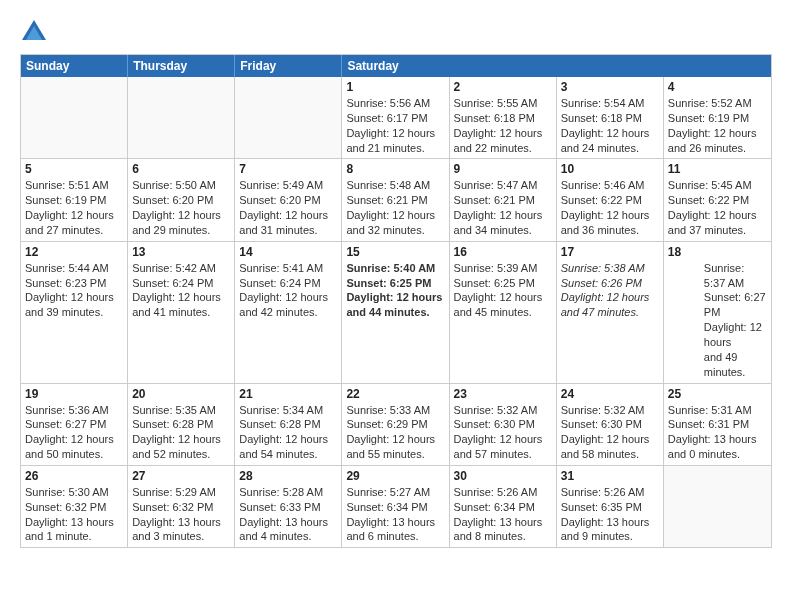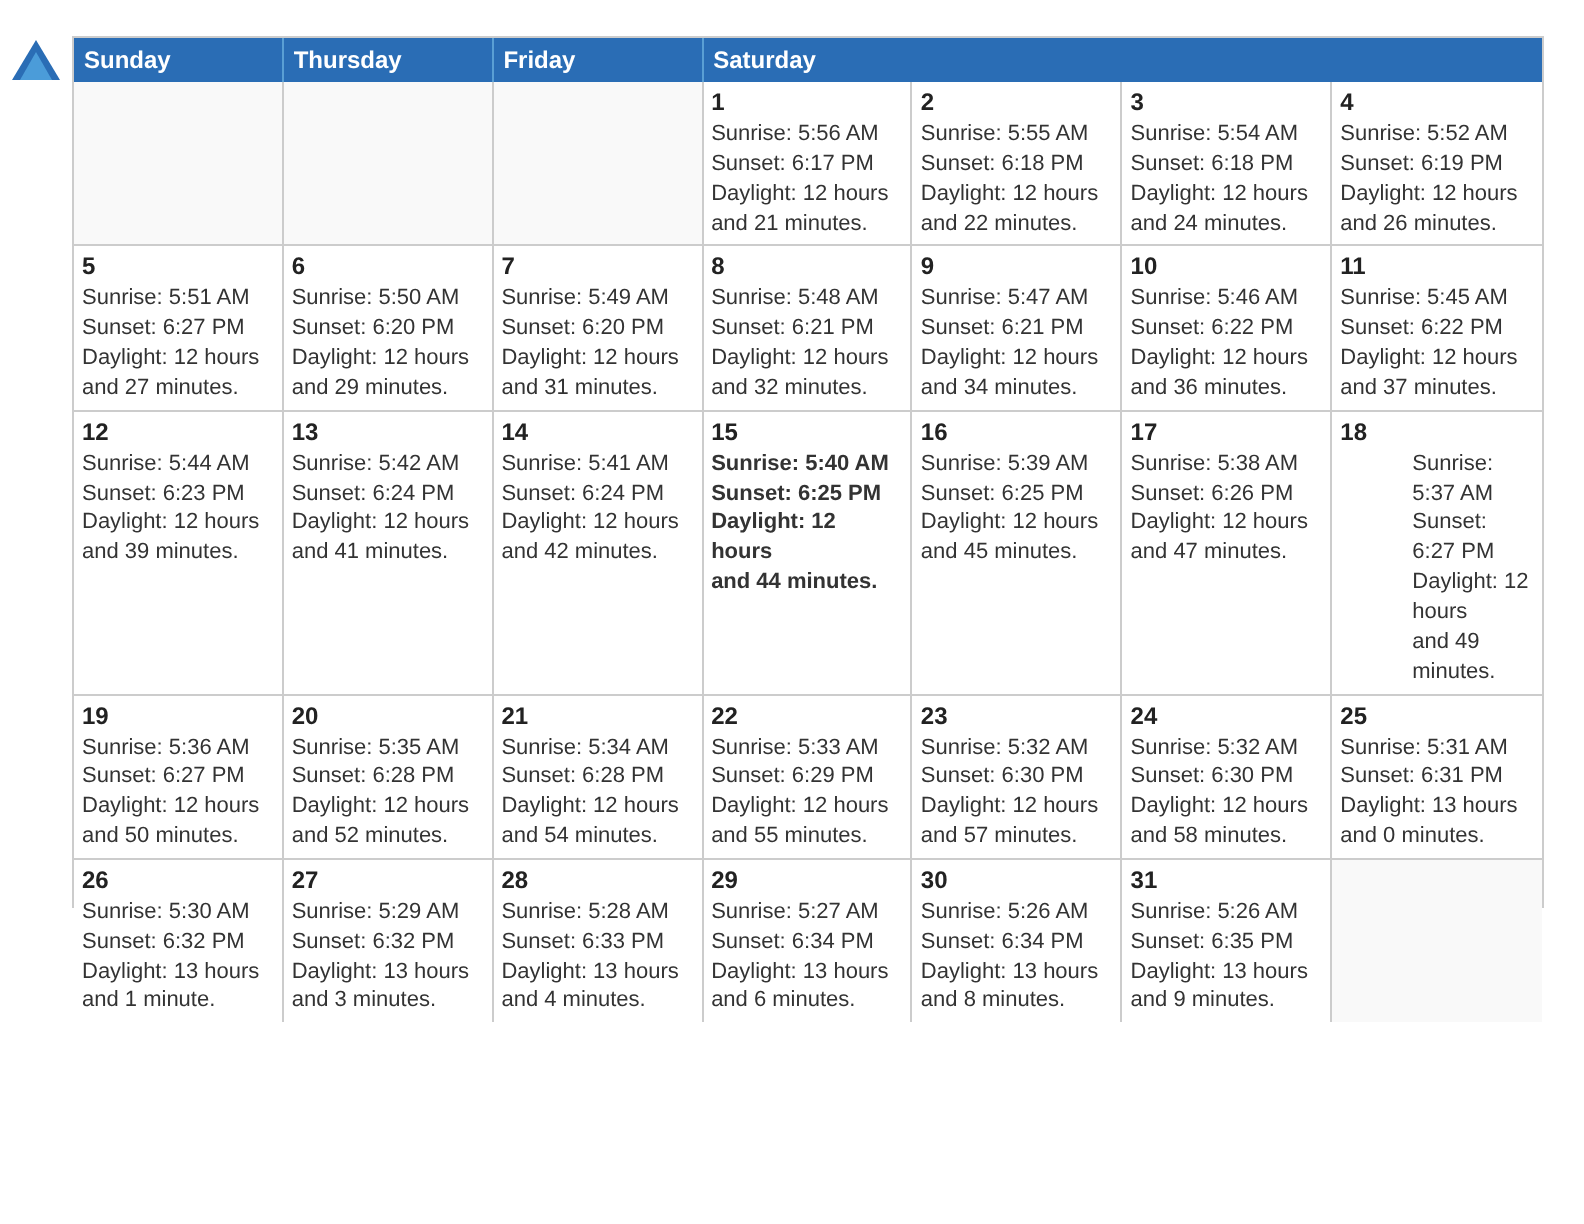--- a/index.html
+++ b/index.html
@@ -6,23 +6,23 @@
     body {
       width: 792px;
       height: 612px;
       font-family: Arial, sans-serif;
       background: #fff;
       overflow: hidden;
     }
     .page {
       width: 792px;
       height: 468px;
-      padding: 18px 20px 14px 4px;
-      display: flex;
-      flex-direction: row;
+      padding: 18px 20px 14px 20px;
+      display: flex;
+      flex-direction: column;
     }
     .header {
       display: flex;
       align-items: flex-start;
       justify-content: space-between;
       margin-bottom: 8px;
     }
     .logo {
       display: flex;
       align-items: center;
@@ -175,21 +175,21 @@
             <div class="cell-text" style="white-space: pre-line;">Sunrise: 5:52 AM
 Sunset: 6:19 PM
 Daylight: 12 hours
 and 26 minutes.</div>
           </div>
         </div>
         <div class="cal-row">
           <div class="cal-cell">
             <span class="day-num">5</span>
             <div class="cell-text" style="white-space: pre-line;">Sunrise: 5:51 AM
-Sunset: 6:27 PM
+Sunset: 6:19 PM
 Daylight: 12 hours
 and 27 minutes.</div>
           </div>
           <div class="cal-cell">
             <span class="day-num">6</span>
             <div class="cell-text" style="white-space: pre-line;">Sunrise: 5:50 AM
 Sunset: 6:20 PM
 Daylight: 12 hours
 and 29 minutes.</div>
           </div>
@@ -260,21 +260,21 @@
           </div>
           <div class="cal-cell">
             <span class="day-num">16</span>
             <div class="cell-text" style="white-space: pre-line;">Sunrise: 5:39 AM
 Sunset: 6:25 PM
 Daylight: 12 hours
 and 45 minutes.</div>
           </div>
           <div class="cal-cell">
             <span class="day-num">17</span>
-            <div class="cell-text" style="white-space: pre-line;">Sunrise: 5:38 AM
+            <div class="cell-text" style="white-space: pre-line; font-style: italic;">Sunrise: 5:38 AM
 Sunset: 6:26 PM
 Daylight: 12 hours
 and 47 minutes.</div>
           </div>
           <div class="cal-cell">
             <span class="day-num">18</span>
             <div class="cell-text" style="white-space: pre-line; margin-left: 36px;">Sunrise: 5:37 AM
 Sunset: 6:27 PM
 Daylight: 12 hours
 and 49 minutes.</div>

